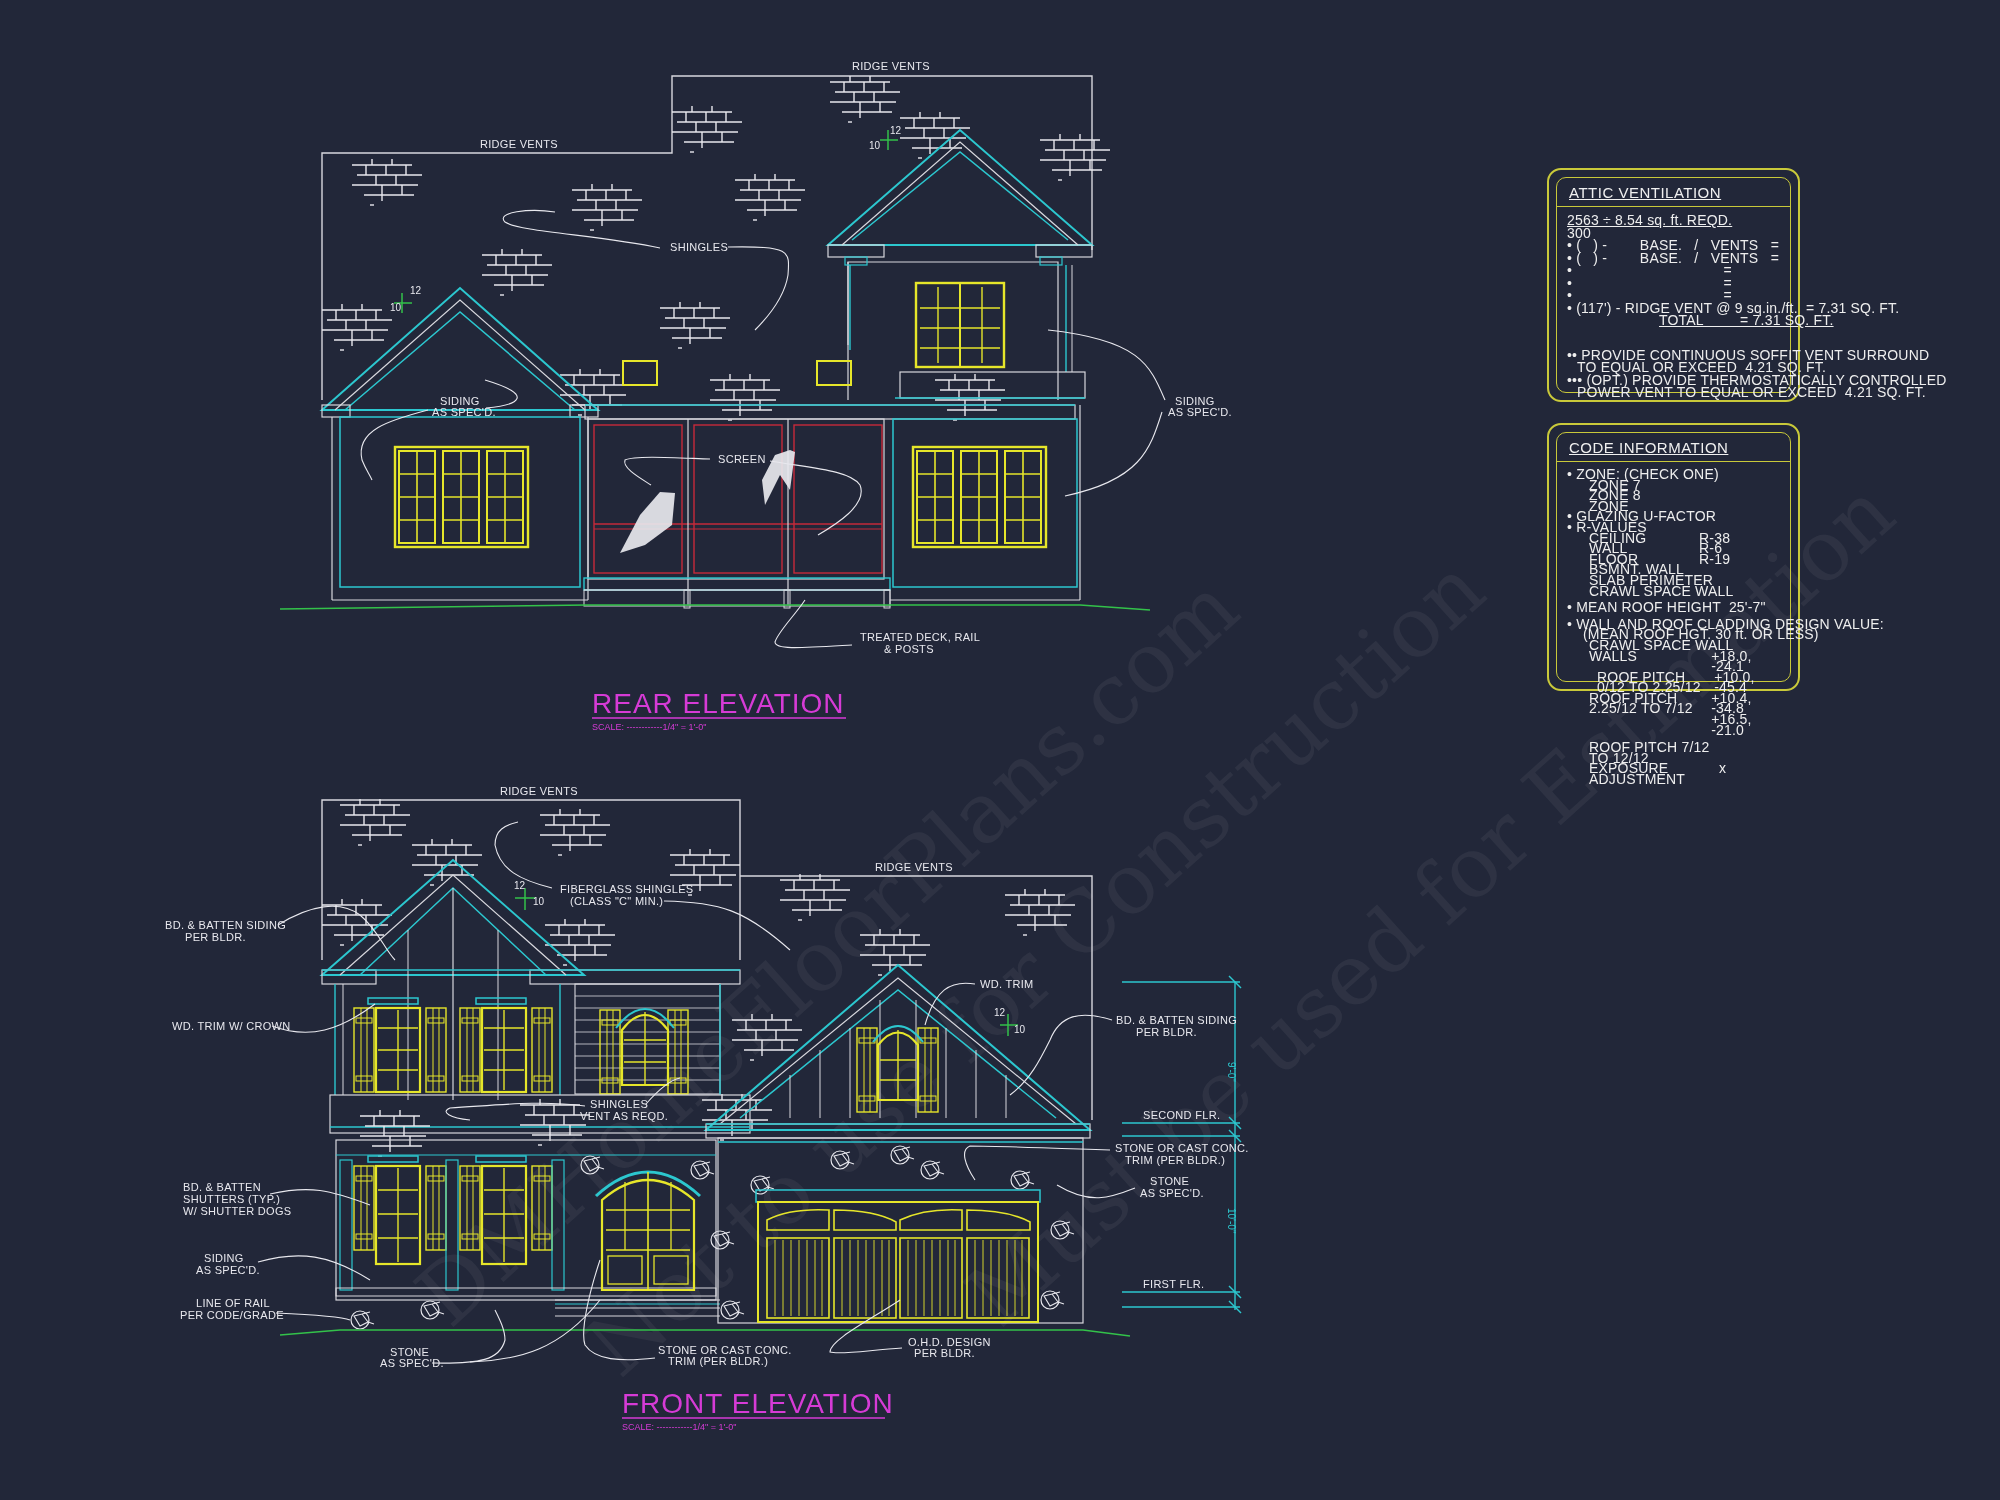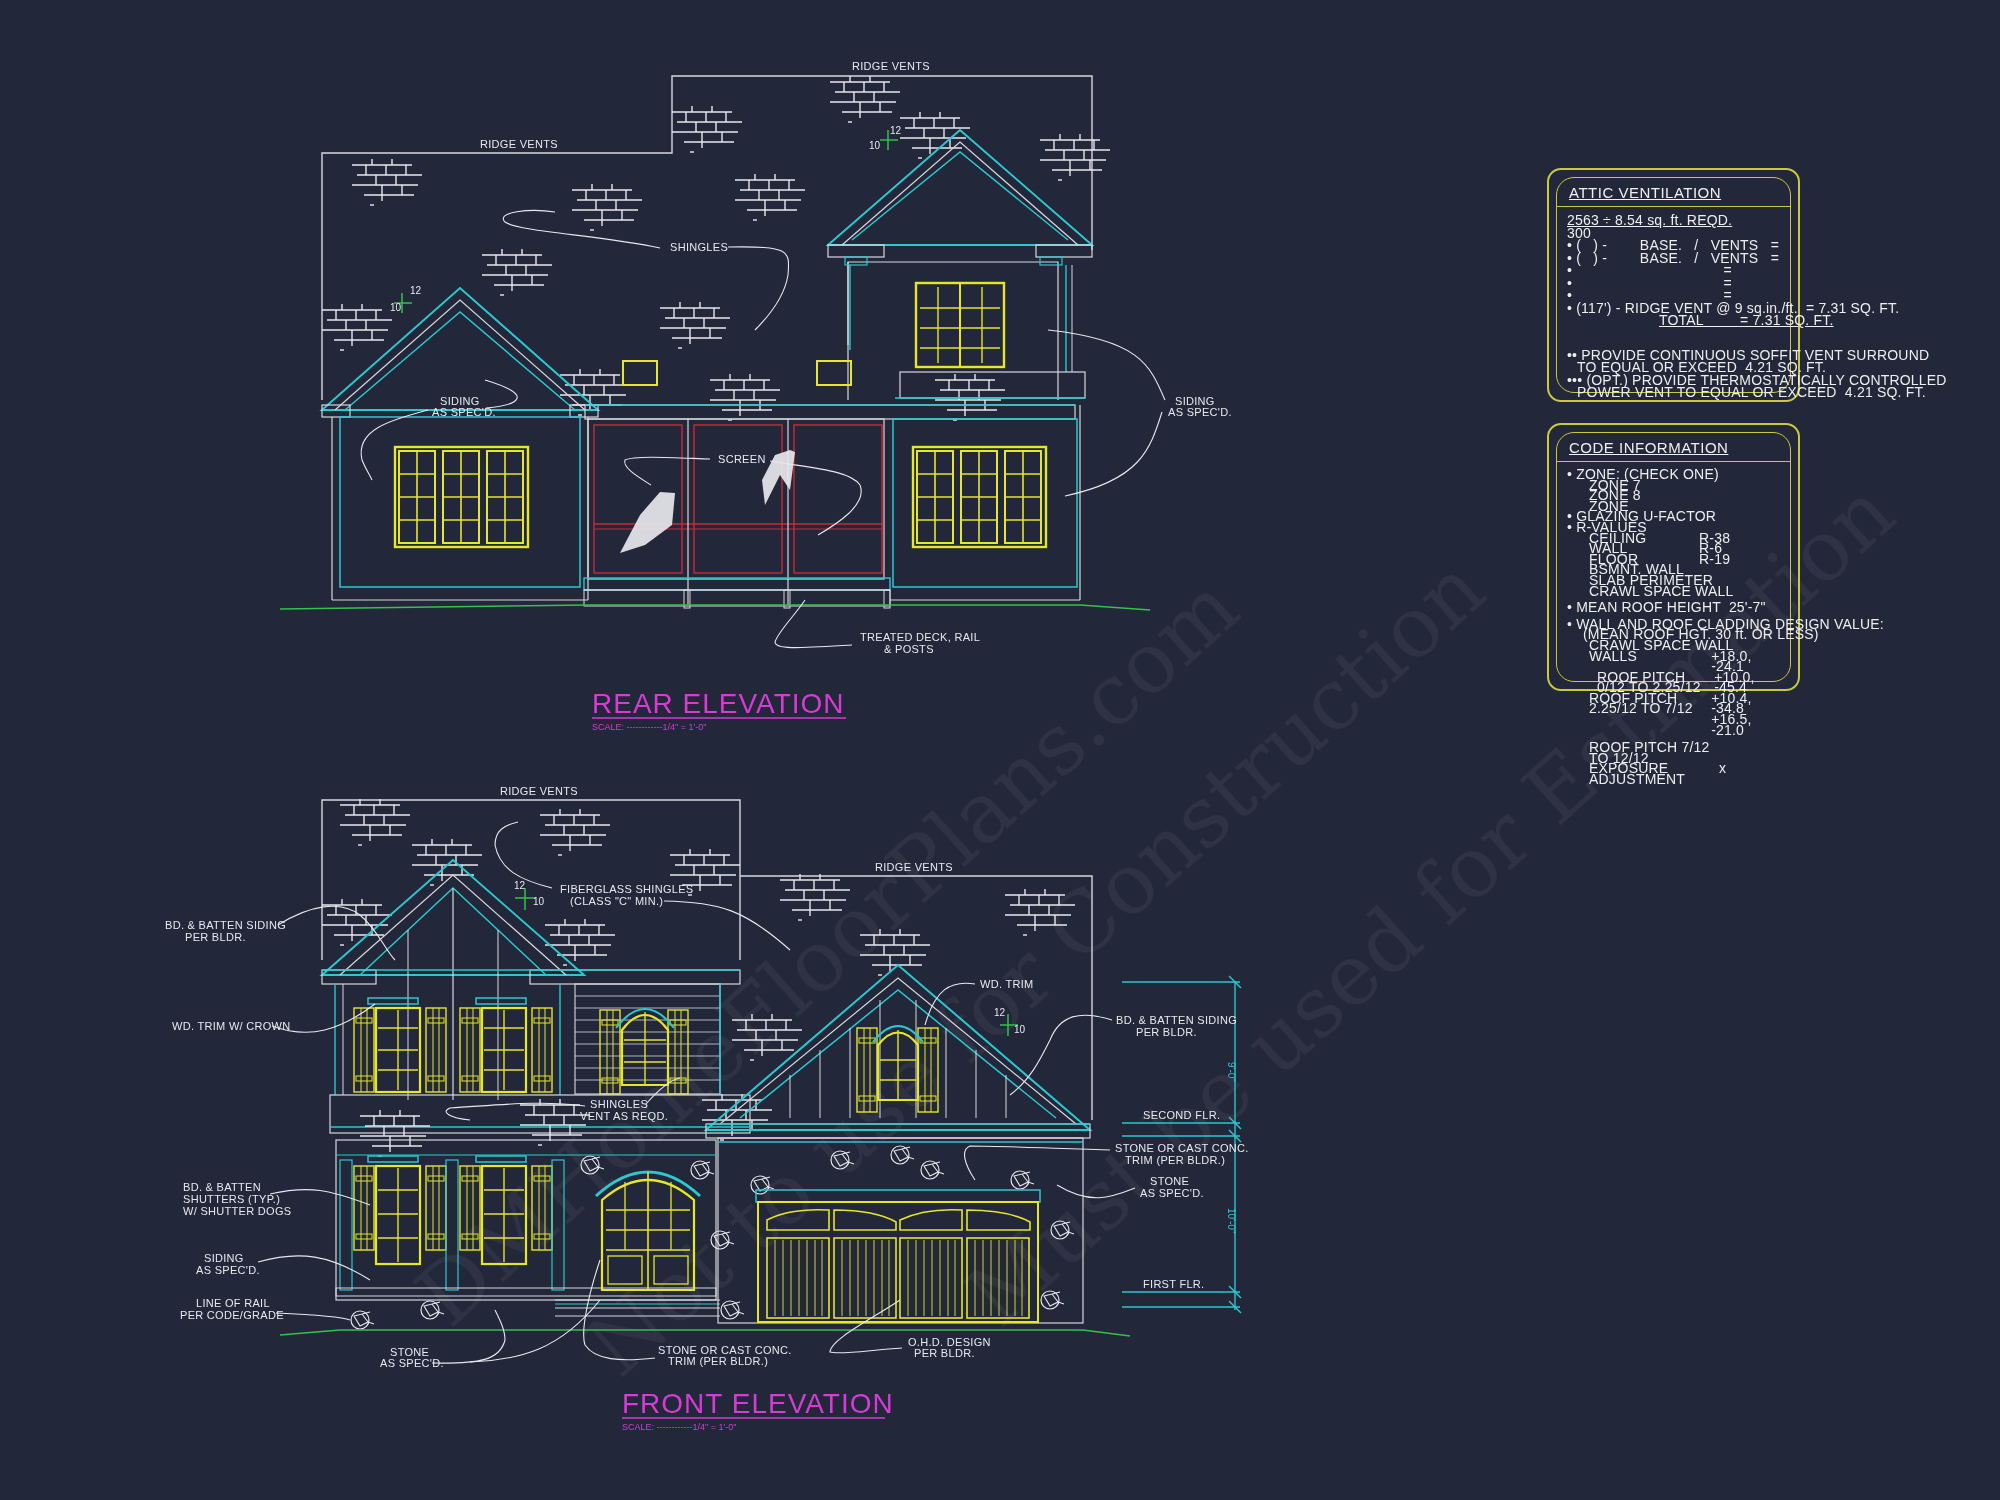--- a/index.html
+++ b/index.html
@@ -5,21 +5,21 @@
   html,body{margin:0;padding:0;background:#21263a;}
   #stage{position:relative;width:2000px;height:1500px;background:#222739;overflow:hidden;font-family:"Liberation Sans",sans-serif;}
   svg{position:absolute;left:0;top:0;}
   .lbl{font-family:"Liberation Sans",sans-serif;font-size:11px;fill:#e8e8ee;letter-spacing:0.3px;}
   .title{font-family:"Liberation Sans",sans-serif;font-size:28px;fill:#d63bd6;letter-spacing:1px;font-weight:normal;}
   .scale{font-family:"Liberation Sans",sans-serif;font-size:9px;fill:#d63bd6;}
   .pitch{font-family:"Liberation Sans",sans-serif;font-size:10px;fill:#e8e8ee;}
   .dim{font-family:"Liberation Sans",sans-serif;font-size:10px;fill:#2cc7cf;}
   .wm{font-family:"DejaVu Serif",serif;font-size:84px;fill:#ffffff;fill-opacity:0.055;}
   .panel{position:absolute;border:2px solid #c9c93a;border-radius:14px;box-sizing:border-box;}
-  .panel-inner{position:absolute;left:7px;top:7px;right:7px;bottom:7px;border:1.5px solid #c9c93a;border-radius:18px;}
+  .panel-inner{position:absolute;left:7px;top:7px;right:7px;bottom:7px;border:1.5px solid #c9c93a;border-radius:10px;}
   .panel-head{position:absolute;left:0;right:0;top:0;height:28px;border-bottom:1.5px solid #c9c93a;}
   .panel-title{position:absolute;left:12px;top:6px;color:#f0f0f0;font-size:15px;letter-spacing:0.5px;text-decoration:underline;}
   .panel-body{position:absolute;left:10px;top:36px;right:6px;color:#eeeeee;font-size:14px;line-height:12.5px;letter-spacing:0.2px;}
   .row{white-space:pre;}
   .ind{padding-left:22px;}
   .u{text-decoration:underline;}
   .gap{height:6px;}
   .cols{display:flex;}
   .c1{width:110px;}
 </style>

